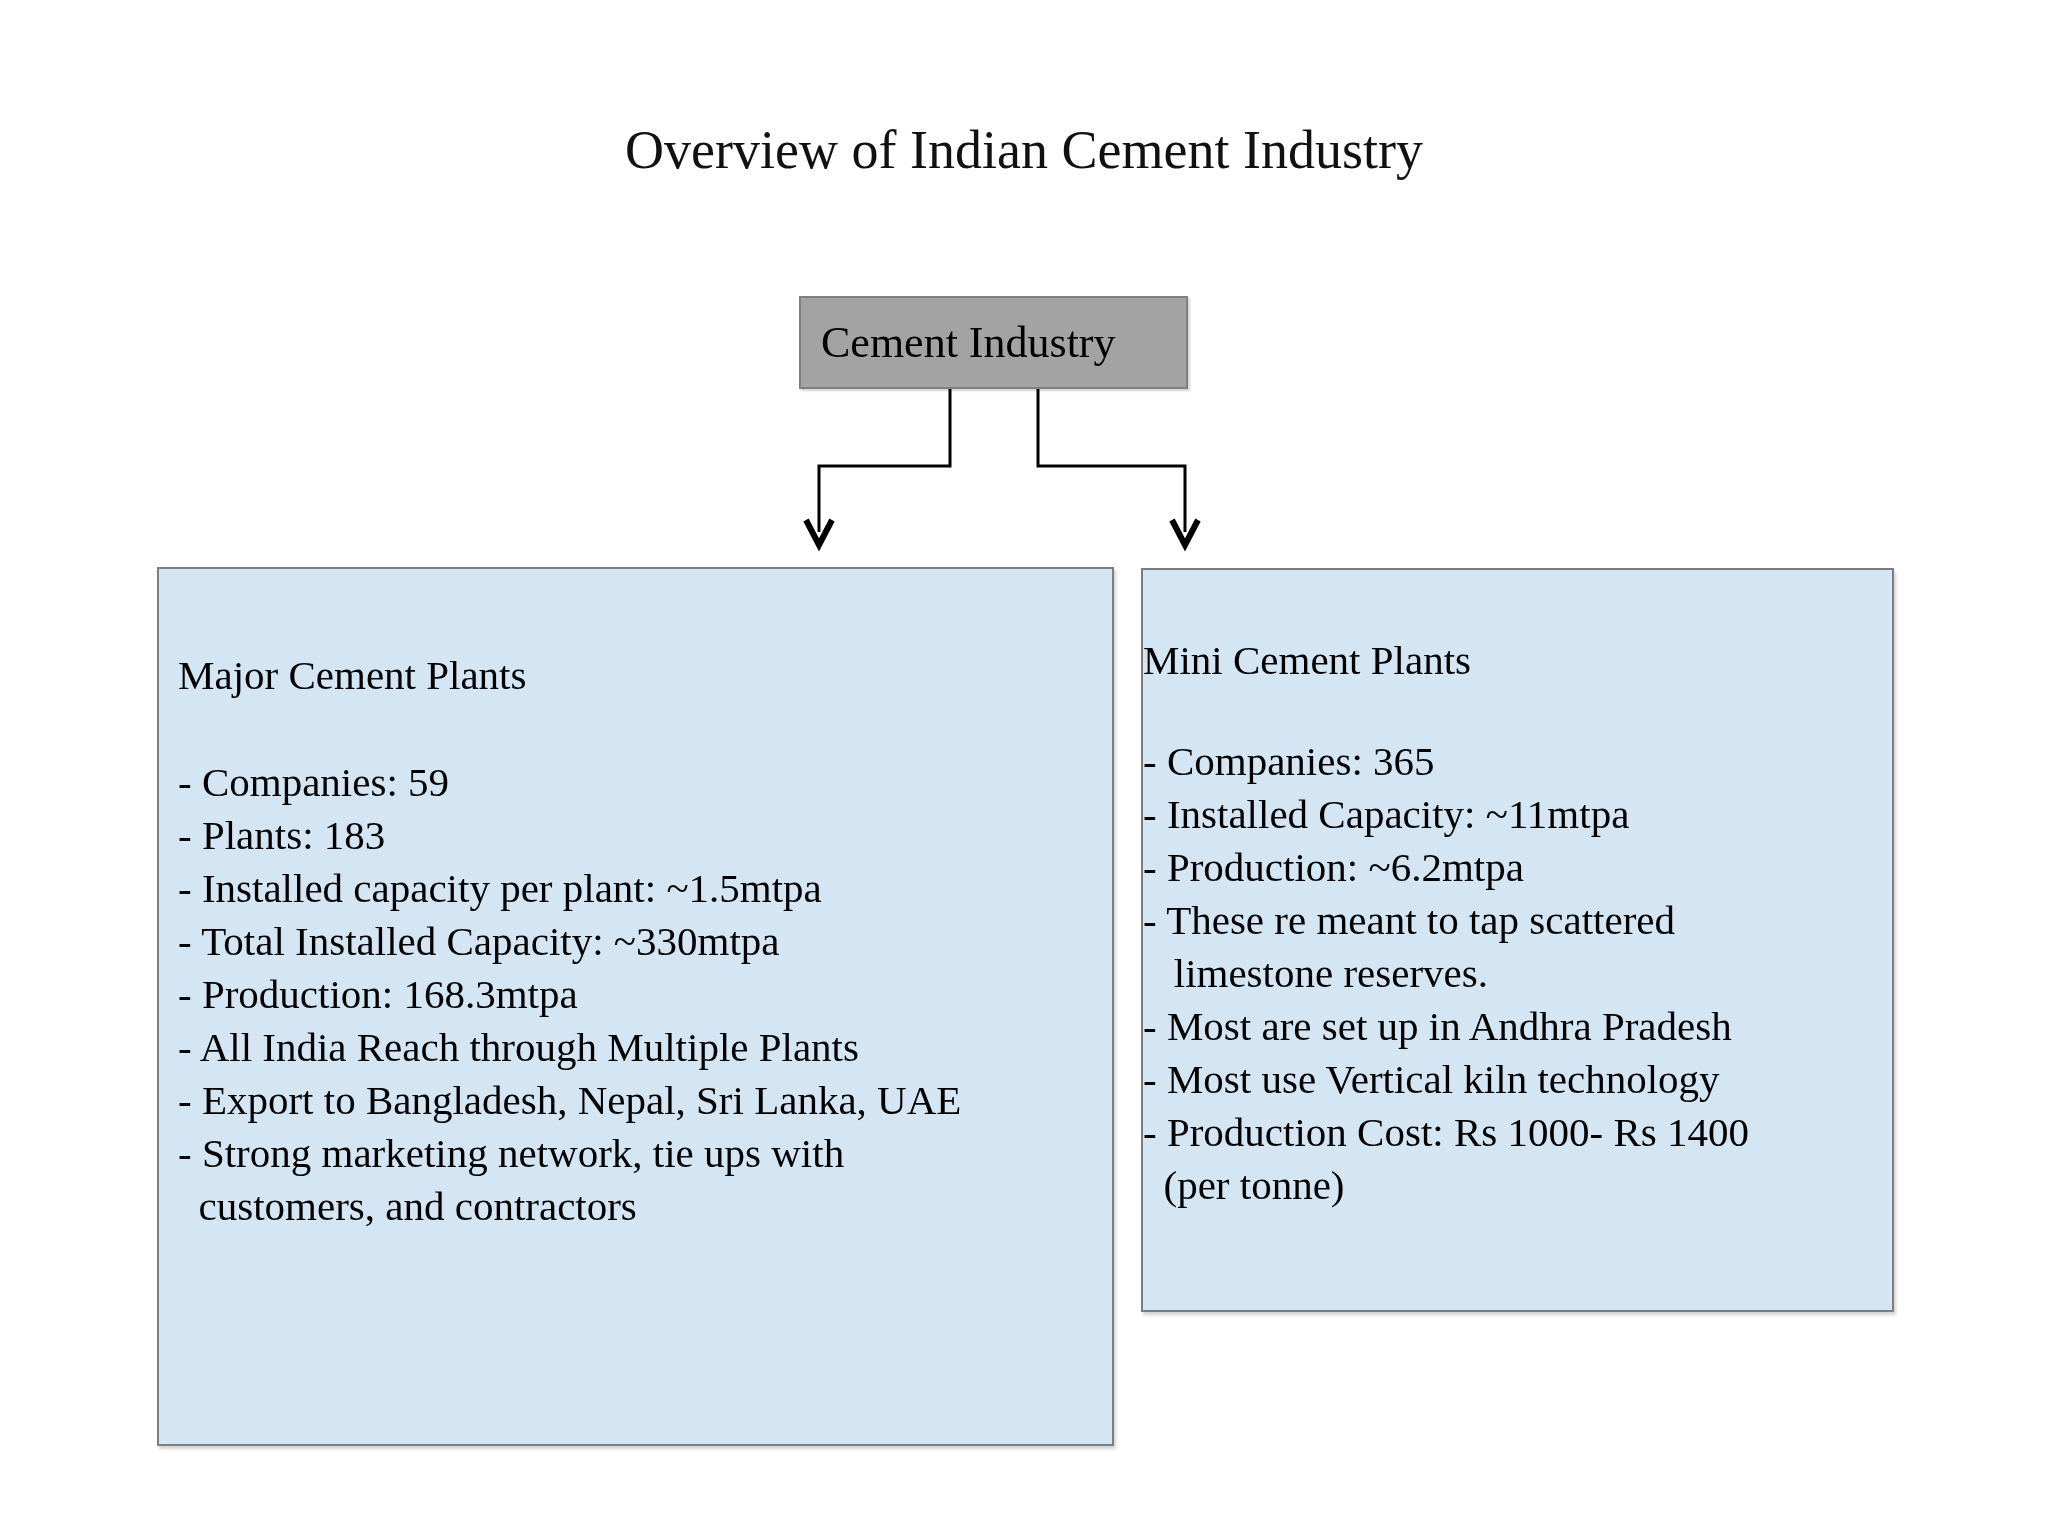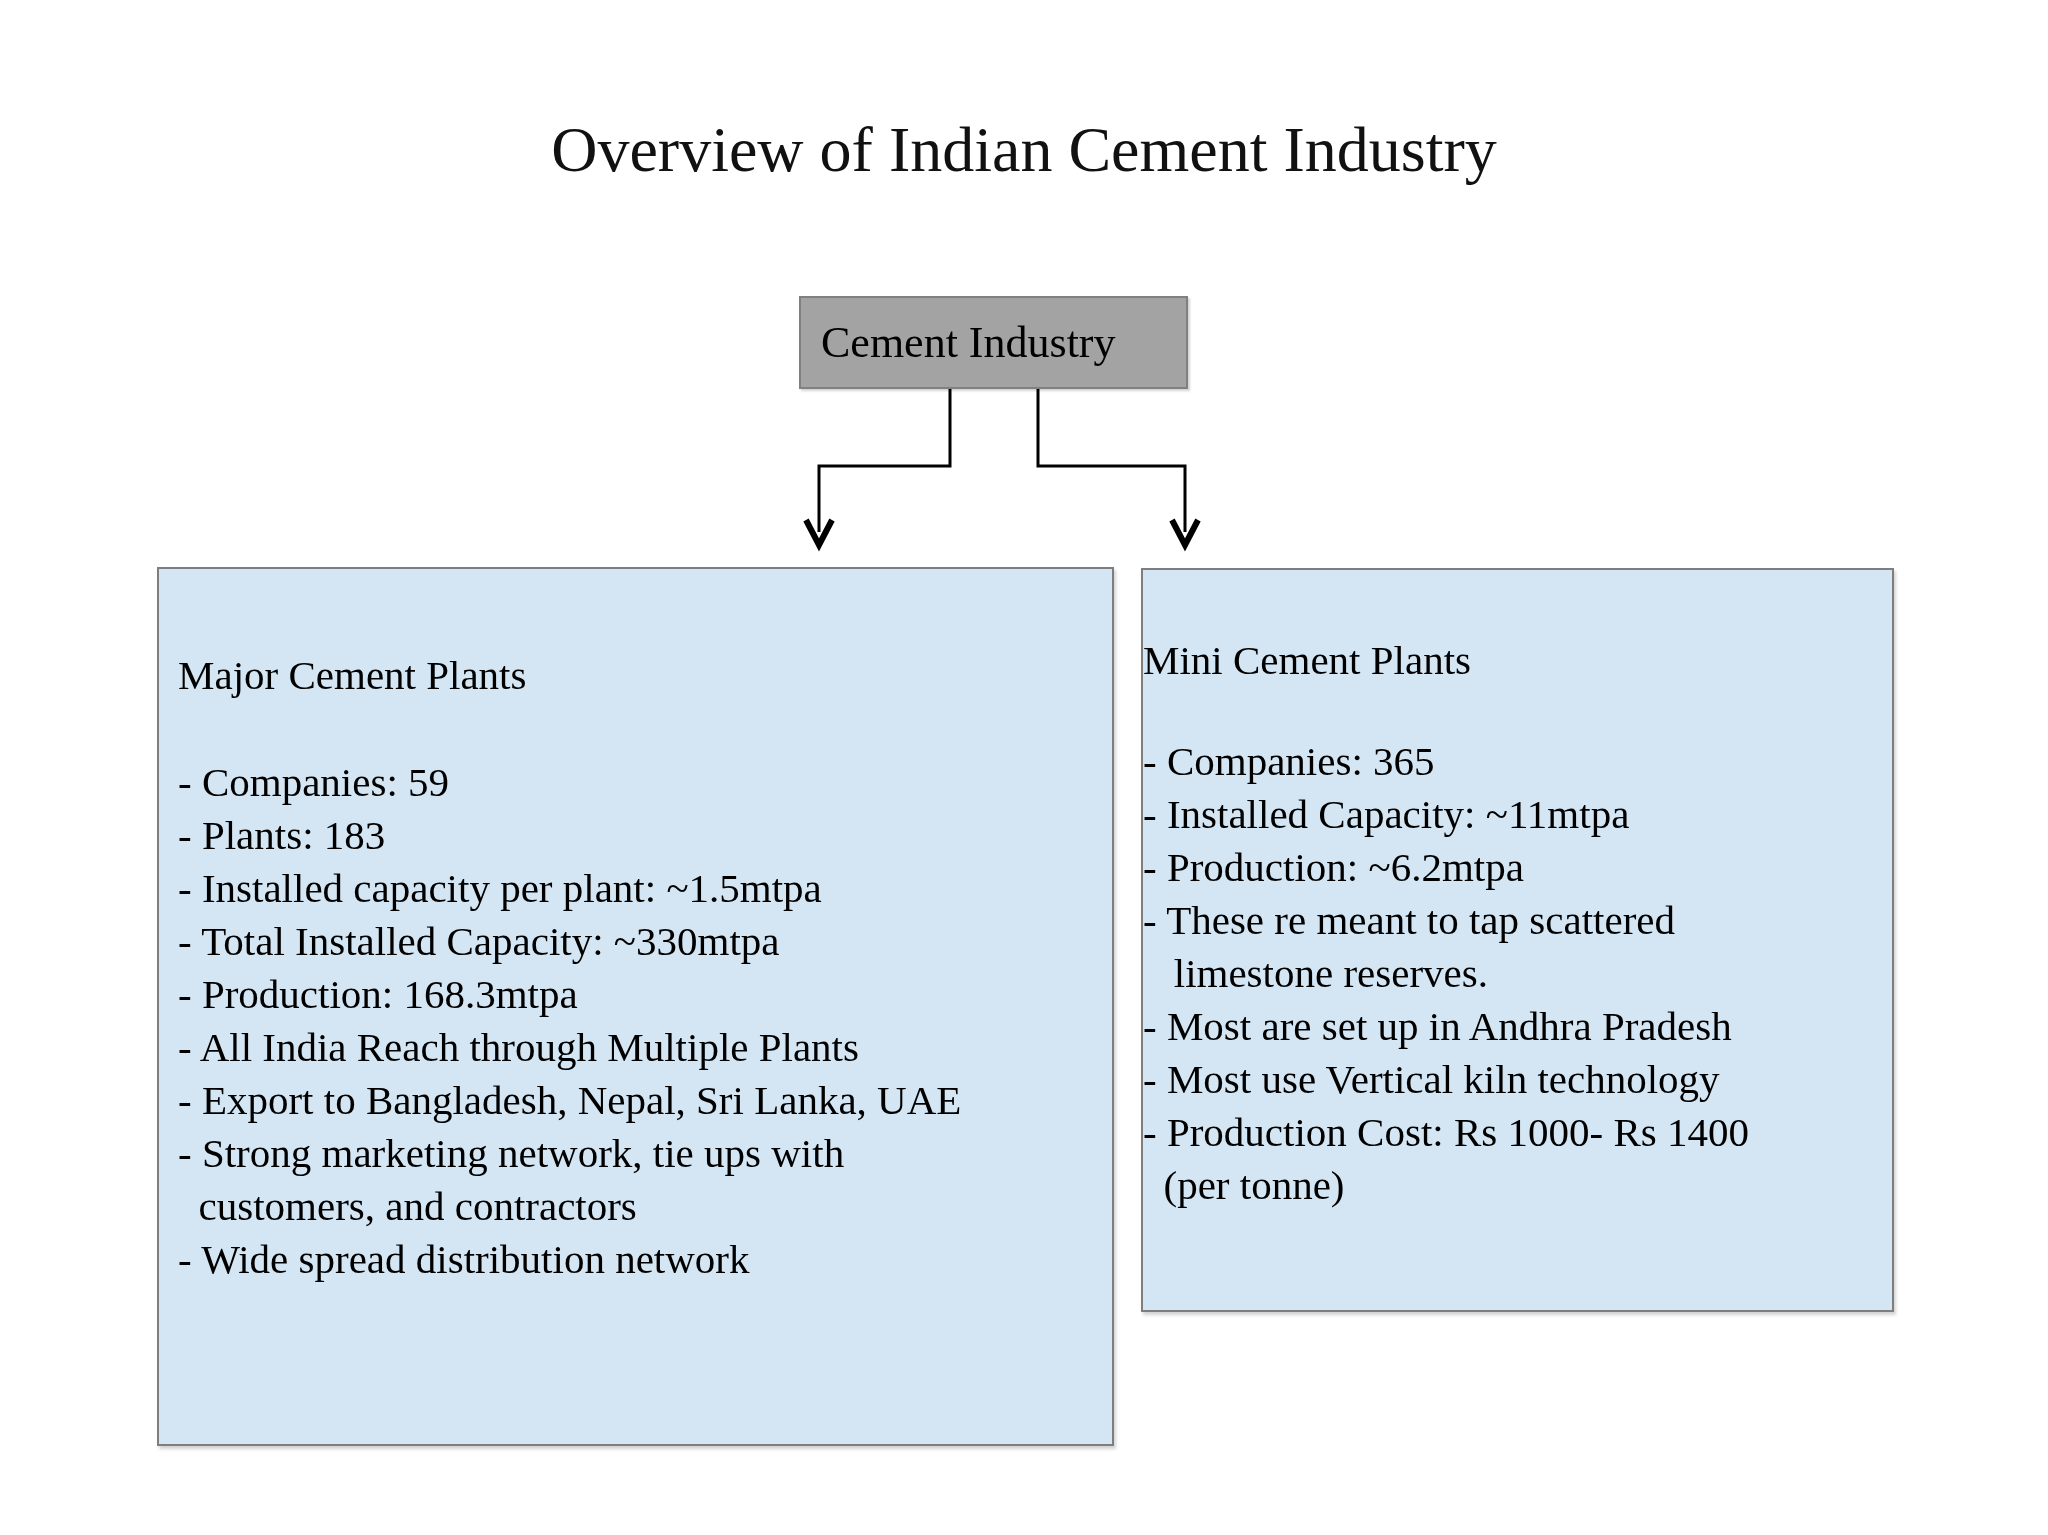--- a/index.html
+++ b/index.html
@@ -4,21 +4,21 @@
 <style>
   html, body { margin:0; padding:0; }
   body { width:2048px; height:1535px; background:#ffffff; }
   .page {
     position:relative; width:2048px; height:1535px; overflow:hidden;
     background:#ffffff; color:#000000;
     font-family:"Liberation Serif", "DejaVu Serif", serif;
   }
   .title {
     position:absolute; left:0; top:118px; width:2048px;
-    text-align:center; font-size:64px; line-height:64px; color:#111111;
+    text-align:center; font-size:54px; line-height:64px; color:#111111;
   }
   .node-root {
     position:absolute; left:799px; top:296px; width:389px; height:93px;
     box-sizing:border-box; background:#a3a3a3; border:2px solid #808080;
     display:flex; align-items:center; padding-left:20px;
     font-size:44px;
     box-shadow:2px 2px 2px rgba(130,130,130,0.35);
   }
   .connectors { position:absolute; left:0; top:0; width:2048px; height:1535px; }
   .connectors polyline { fill:none; stroke:#000000; stroke-width:3; }
@@ -59,21 +59,20 @@
     <div>
       <div class="line">- Companies: 59</div>
       <div class="line">- Plants: 183</div>
       <div class="line">- Installed capacity per plant: ~1.5mtpa</div>
       <div class="line">- Total Installed Capacity: ~330mtpa</div>
       <div class="line">- Production: 168.3mtpa</div>
       <div class="line">- All India Reach through Multiple Plants</div>
       <div class="line">- Export to Bangladesh, Nepal, Sri Lanka, UAE</div>
       <div class="line">- Strong marketing network, tie ups with</div>
       <div class="line">  customers, and contractors</div>
-      <div class="line">- Wide spread distribution network</div>
     </div>
   </div>
 
   <div class="box box-right">
     <div class="box-heading">Mini Cement Plants</div>
     <div>
       <div class="line">- Companies: 365</div>
       <div class="line">- Installed Capacity: ~11mtpa</div>
       <div class="line">- Production: ~6.2mtpa</div>
       <div class="line">- These re meant to tap scattered</div>

